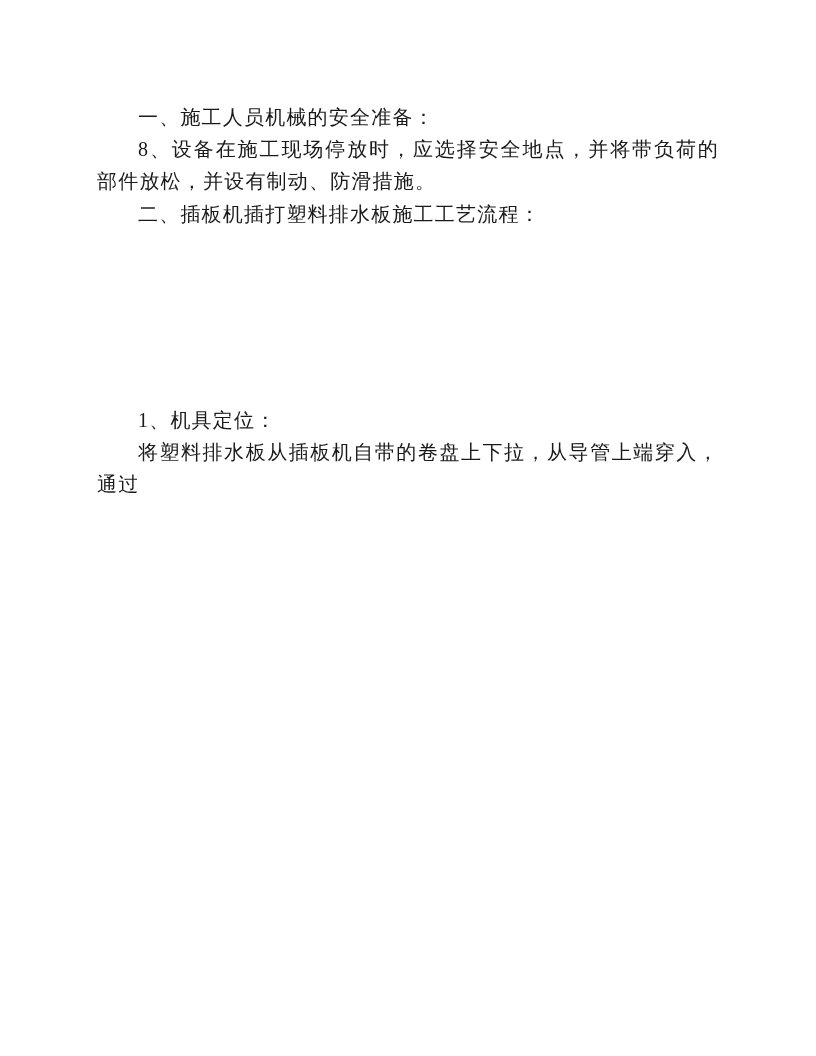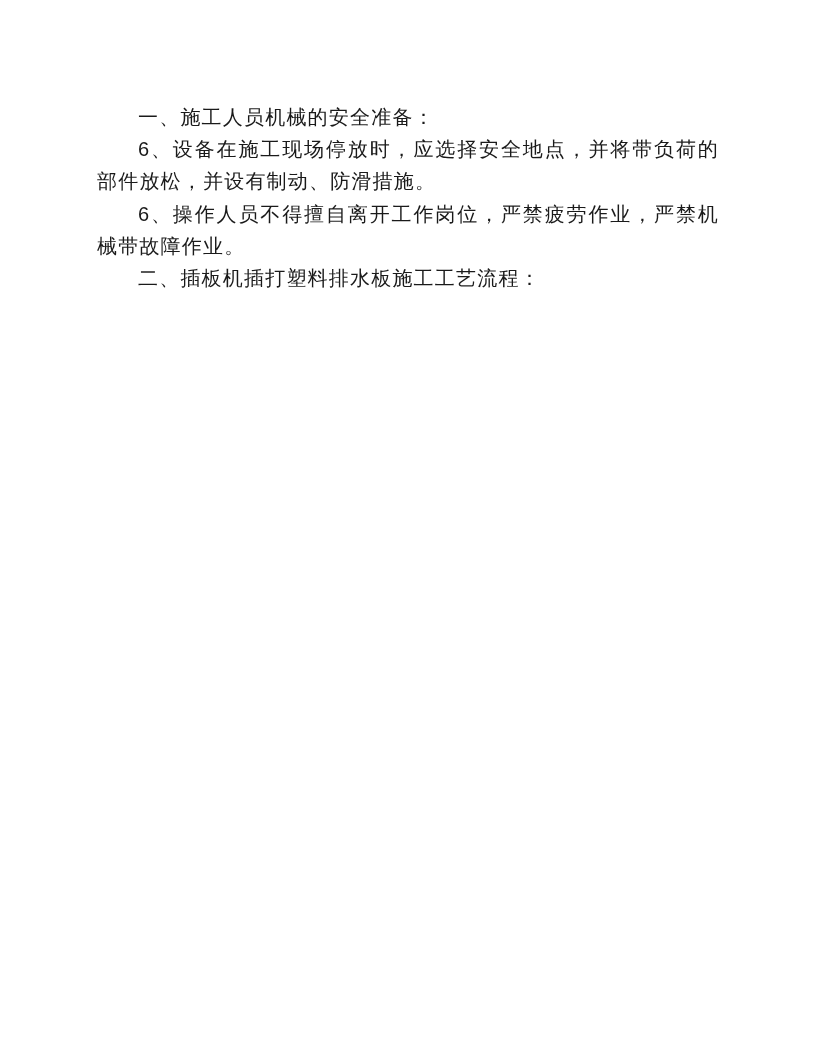--- a/index.html
+++ b/index.html
@@ -2,32 +2,33 @@
 <html><head>
 <meta charset="utf-8">
 <style>
   html, body { margin: 0; padding: 0; background: #ffffff; }
   body { width: 816px; height: 1056px; position: relative; overflow: hidden; }
   .page {
     position: absolute;
     left: 97px;
     top: 101px;
     width: 622px;
-    font-family: Liberation Sans, sans-serif;
+    font-family: Liberation Serif, serif;
     font-size: 20px;
     line-height: 32.2px;
     color: #1a1a1a;
     letter-spacing: 1.2px;
     text-align: justify;
   }
   .p { margin: 0; text-indent: 41px; word-break: break-all; }
   .spacer { height: 174px; }
 </style>
 </head>
 <body>
 
 <div class="page">
   <p class="p">一、施工人员机械的安全准备：</p>
-  <p class="p">6、设备在施工现场停放时，应选择安全地点，并将带负荷的部件放松，并设有制动、防滑措施。</p>
-  <p class="p">6、操作人员不得擅自离开工作岗位，严禁疲劳作业，严禁机械带故障作业。</p>
+  <p class="p">8、设备在施工现场停放时，应选择安全地点，并将带负荷的部件放松，并设有制动、防滑措施。</p>
   <p class="p">二、插板机插打塑料排水板施工工艺流程：</p>
   <div class="spacer"></div>
+  <p class="p">1、机具定位：</p>
+  <p class="p">将塑料排水板从插板机自带的卷盘上下拉，从导管上端穿入，通过</p>
 </div>
 
 </body></html>

